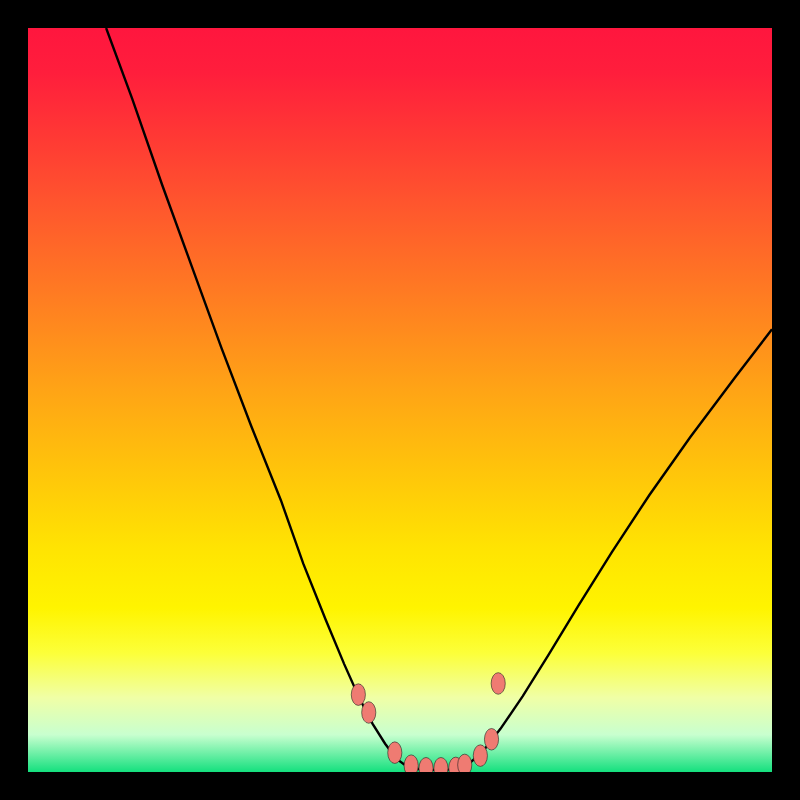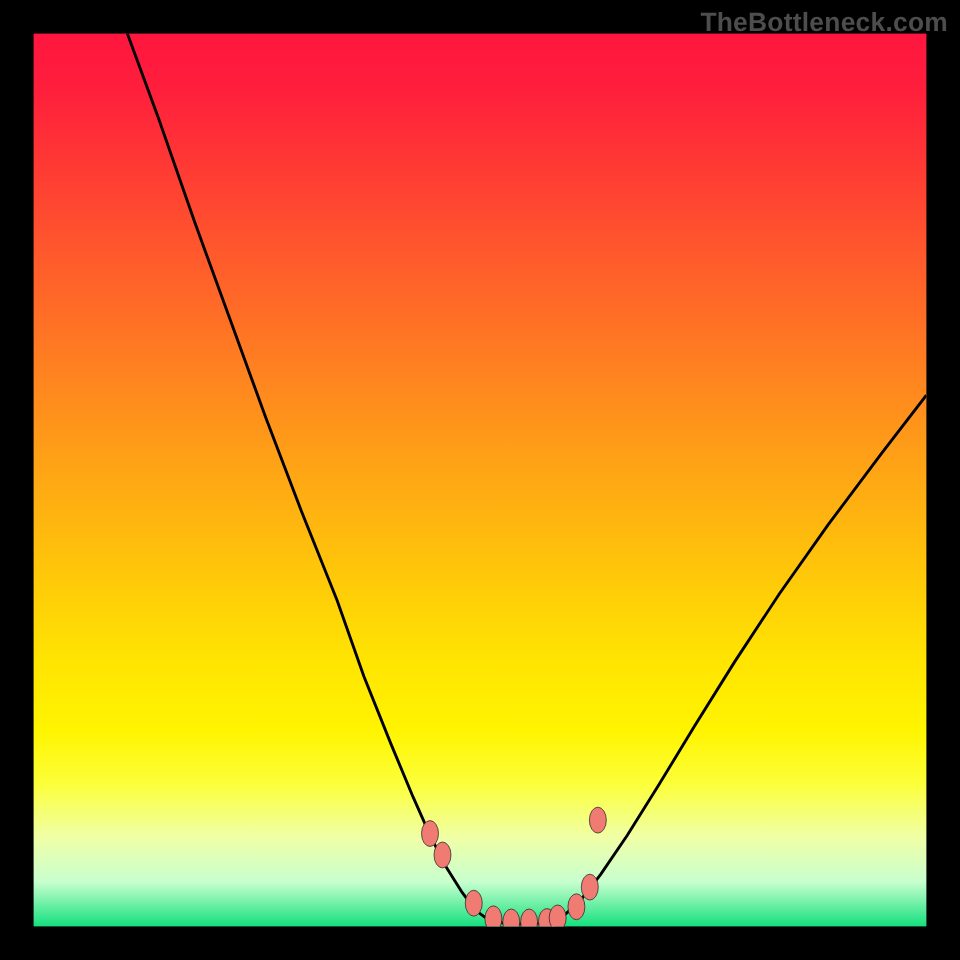--- a/index.html
+++ b/index.html
@@ -41,14 +41,13 @@
           <ellipse class="dot" cx="398.04" cy="740.28" rx="7.07" ry="10.79"></ellipse>
           <ellipse class="dot" cx="412.92" cy="740.28" rx="7.07" ry="10.79"></ellipse>
           <ellipse class="dot" cx="427.80" cy="739.91" rx="7.07" ry="10.79"></ellipse>
           <ellipse class="dot" cx="436.73" cy="736.93" rx="7.07" ry="10.79"></ellipse>
           <ellipse class="dot" cx="452.35" cy="727.63" rx="7.07" ry="10.79"></ellipse>
           <ellipse class="dot" cx="463.51" cy="711.26" rx="7.07" ry="10.79"></ellipse>
           <ellipse class="dot" cx="470.21" cy="655.46" rx="7.07" ry="10.79"></ellipse>
         </g>
     </svg>
   </div>
-  <div class="watermark">TheBottleneck.com</div>
 </div>
 
 </body></html>

